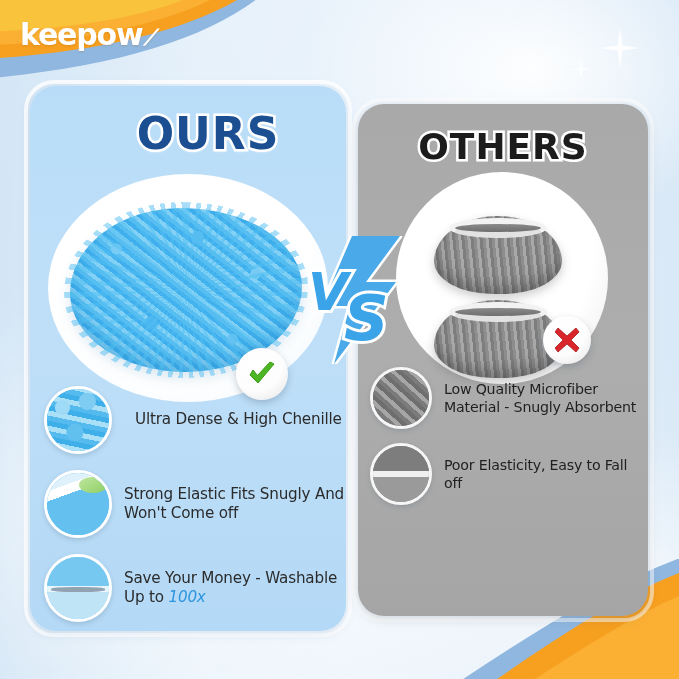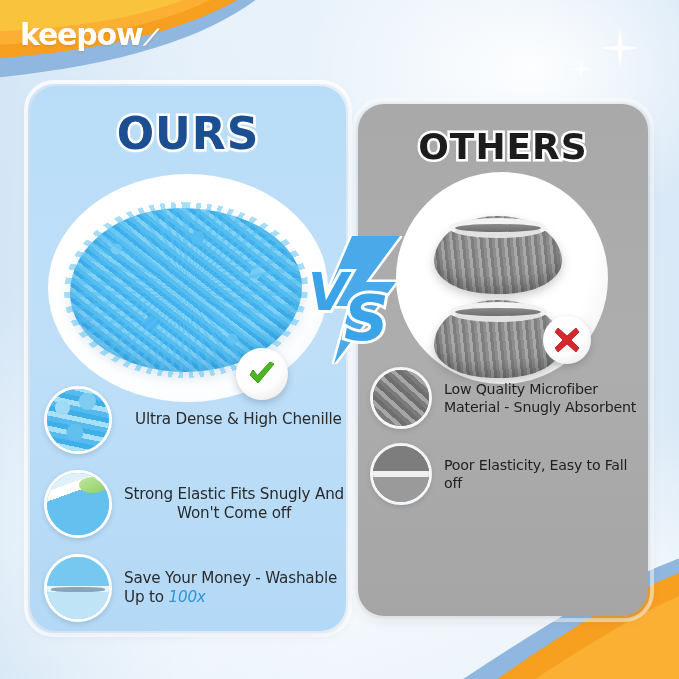--- a/index.html
+++ b/index.html
@@ -94,20 +94,21 @@
     font-weight: bold;
     letter-spacing: 1px;
   }
   .title-ours {
     top: 22px;
     font-size: 44px;
     color: #1b4f91;
     -webkit-text-stroke: 5px #ffffff;
     paint-order: stroke fill;
     text-shadow: 0 2px 3px rgba(255,255,255,.9);
+    padding-left: 20px;
   }
   .title-others {
     top: 22px;
     font-size: 36px;
     color: #1c1c1c;
     -webkit-text-stroke: 5px #ffffff;
     paint-order: stroke fill;
   }
 
   
@@ -342,21 +343,21 @@
 
       <div class="feat-row" style="margin-left:14px; margin-bottom:16px;gap:23px;">
         <div class="feat-thumb thumb-ours">
           <div class="tx-fibers"></div>
         </div>
         <div class="feat-text">
           <div>Ultra Dense &amp; High Chenille</div>
         </div>
       </div>
 
-      <div class="feat-row" style="margin-left:14px; margin-bottom:16px;text-align:center;">
+      <div class="feat-row" style="margin-left:14px; margin-bottom:16px;">
         <div class="feat-thumb thumb-ours">
           <div class="tx-elastic"></div>
         </div>
         <div class="feat-text">
           <div>Strong Elastic Fits Snugly And</div>
           <div>Won't Come off</div>
         </div>
       </div>
 
       <div class="feat-row" style="margin-left:14px;">

